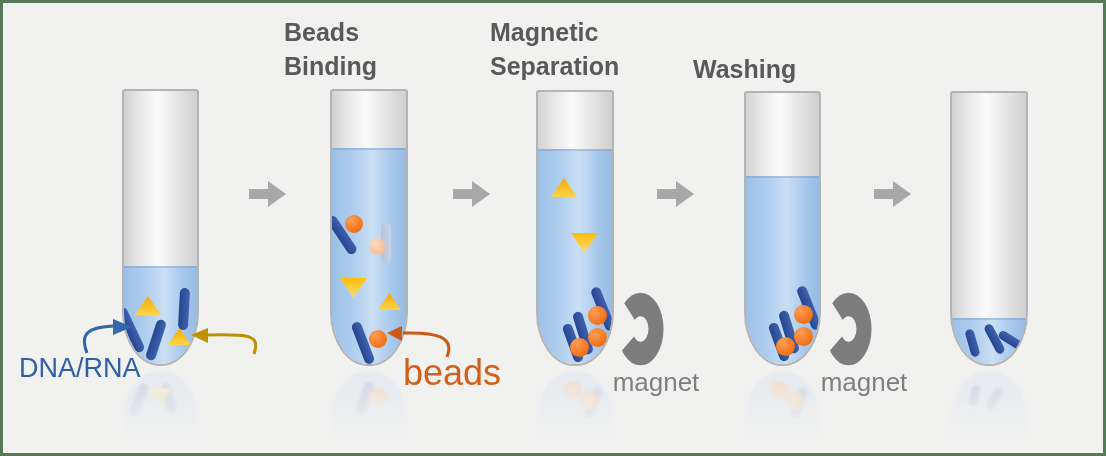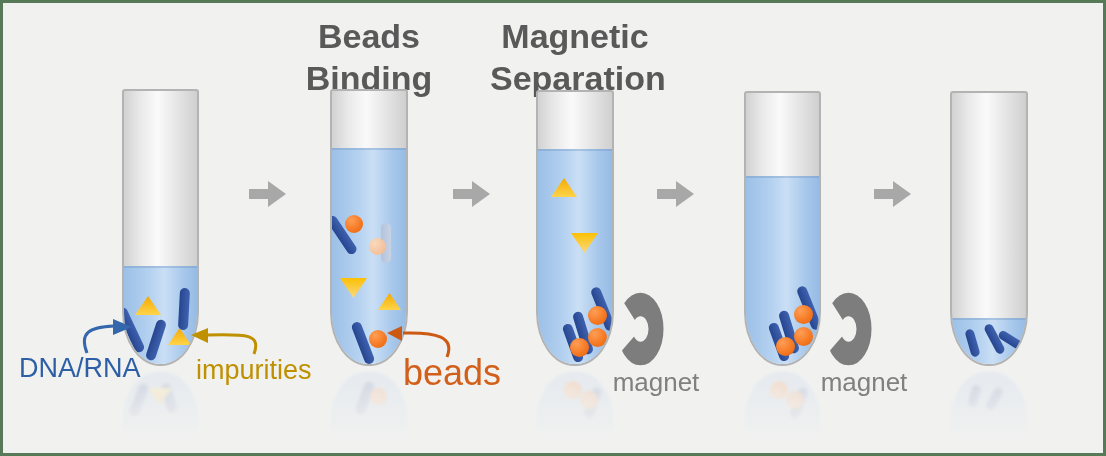--- a/index.html
+++ b/index.html
@@ -8,22 +8,22 @@
     --magnet:#7d7d7d; --stage-arrow:#a8a8a8; --title-text:#595959;
     --dna-label:#2d5fa6; --impurity-label:#bf9000; --bead-label:#d2601a; --magnet-label:#808080;
   }
   html,body{margin:0;padding:0;background:#fff;}
   #canvas{
     position:relative; width:1106px; height:456px; box-sizing:border-box;
     background:var(--background); border:3px solid var(--border-green);
     font-family:"Liberation Sans", sans-serif; overflow:hidden;
   }
   .title{
-    position:absolute; width:170px; text-align:center; color:var(--title-text);
-    font-size:34px; font-weight:bold; line-height:42px;
+    position:absolute; width:170px; text-align:left; color:var(--title-text);
+    font-size:25px; font-weight:bold; line-height:34px;
   }
   .tube{
     position:absolute; box-sizing:border-box; border:2px solid var(--tube-outline);
     border-radius:3px 3px 38px 38px / 3px 3px 54px 54px; overflow:hidden;
     background:linear-gradient(to right,#d2d2d2 0%,#e9e9e9 22%,#fafafa 46%,#e6e6e6 72%,#cfcfcf 100%);
   }
   .liquid{
     position:absolute; left:0; right:0; bottom:0;
     background:linear-gradient(to right,#9cc0e7 0%,#b4d1f0 35%,#cadff5 55%,#a9c9ec 80%,#96bbe4 100%);
     border-top:2px solid rgba(110,145,190,.35);
@@ -49,20 +49,21 @@
     background:var(--liquid); border-radius:3px 3px 38px 38px / 3px 3px 50px 50px; overflow:hidden;}
   svg{display:block;}
 </style>
 </head>
 <body>
 
 <div id="canvas">
 
   <div class="title" style="left:281px;top:12px;">Beads Binding</div>
   <div class="title" style="left:487px;top:12px;">Magnetic Separation</div>
+  <div class="title" style="left:690px;top:49px;">Washing</div>
 
   <div class="tube" style="left:119px;top:86px;width:77px;height:277px;">
     <div class="liquid" style="top:175px;"></div>
     <div class="tri up" style="left:11px;top:205px;width:26px;height:19px;"></div>
     <div class="tri up" style="left:44px;top:237px;width:23px;height:17px;"></div>
     <div class="rod" style="left:2px;top:215px;height:48px;transform:rotate(-25deg);"></div>
     <div class="rod" style="left:27px;top:228px;height:42px;transform:rotate(18deg);"></div>
     <div class="rod" style="left:55px;top:197px;height:42px;transform:rotate(3deg);"></div>
   </div>
 
@@ -161,21 +162,20 @@
   </svg>
   <svg class="magnet" style="left:822px;top:289px;" width="47" height="74" viewBox="0 0 47 74">
     <g transform="translate(23.5,37) scale(1,1.58) rotate(-135)">
       <circle r="15.5" fill="none" stroke="#7d7d7d" stroke-width="15" stroke-dasharray="75 23"></circle>
     </g>
   </svg>
   <div class="magnet-label" style="left:598px;top:366px;">magnet</div>
   <div class="magnet-label" style="left:806px;top:366px;">magnet</div>
 
   <div class="annot" style="left:16px;top:351px;color:var(--dna-label);">DNA/RNA</div>
-  <div class="annot" style="left:193px;top:353px;color:var(--impurity-label);">impurities</div>
   <div class="annot" style="left:400px;top:356px;font-size:36px;color:var(--bead-label);">beads</div>
 
   <svg style="position:absolute;left:0;top:0;pointer-events:none;" width="1106" height="456" viewBox="0 0 1106 456">
     <path d="M 84 350 C 76 330, 86 324, 111 323" fill="none" stroke="#3567ac" stroke-width="3"></path>
     <polygon points="110,316 129,324 110,332" fill="#3567ac"></polygon>
     <path d="M 251 351 C 258 331, 244 331, 205 332" fill="none" stroke="#bf9000" stroke-width="3"></path>
     <polygon points="205,325 188,332 205,340" fill="#bf9000"></polygon>
     <path d="M 444 354 C 452 334, 434 329, 400 330" fill="none" stroke="#cc5a12" stroke-width="3"></path>
     <polygon points="399,323 384,330 399,338" fill="#cc5a12"></polygon>
   </svg>

